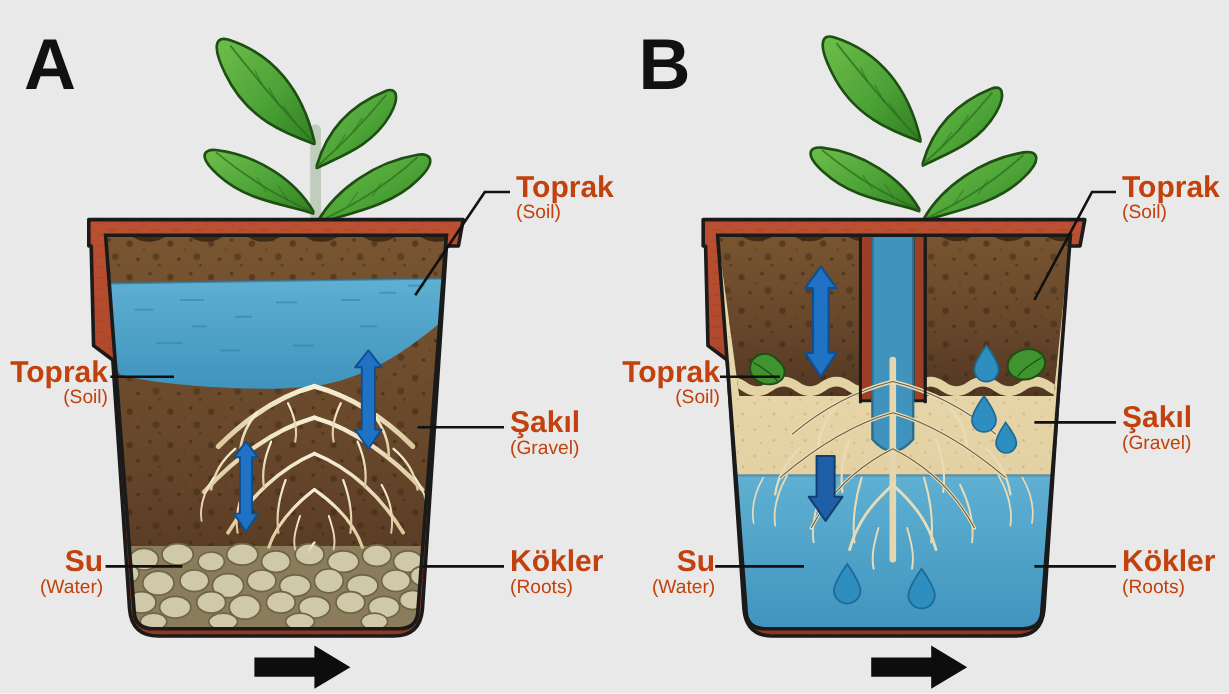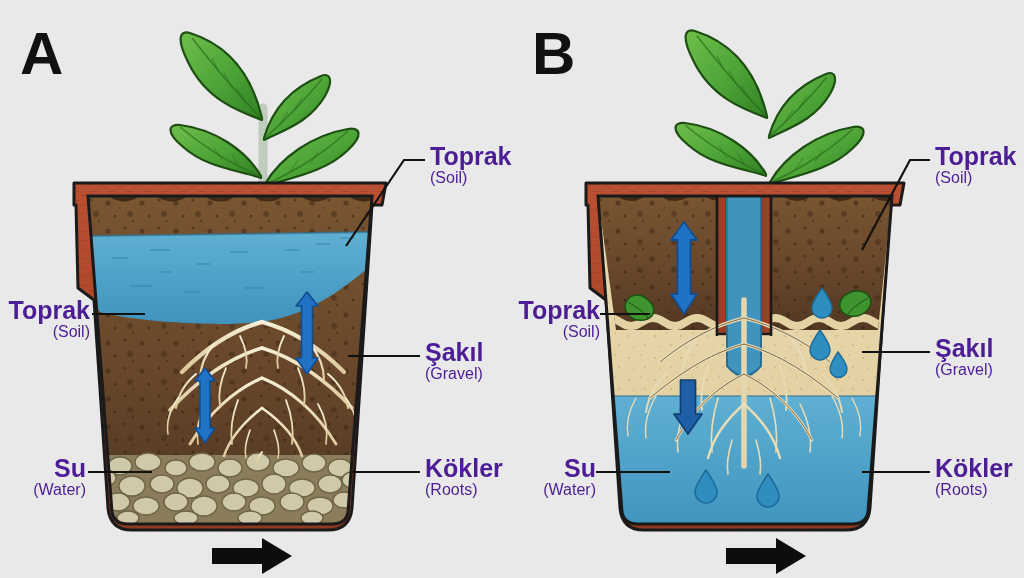--- a/index.html
+++ b/index.html
@@ -32,21 +32,21 @@
     font-weight: bold;
     color: #111111;
     line-height: 1;
     font-family: "Liberation Sans", sans-serif;
     letter-spacing: -1px;
   }
 
   .callout {
     position: absolute;
     font-family: "Liberation Sans", sans-serif;
-    color: #4c1d95;
+    color: #c2410c;
     line-height: 1.02;
     white-space: nowrap;
   }
   .callout .term {
     font-weight: bold;
     font-size: 25px;
     display: block;
   }
   .callout .trans {
     font-weight: normal;

